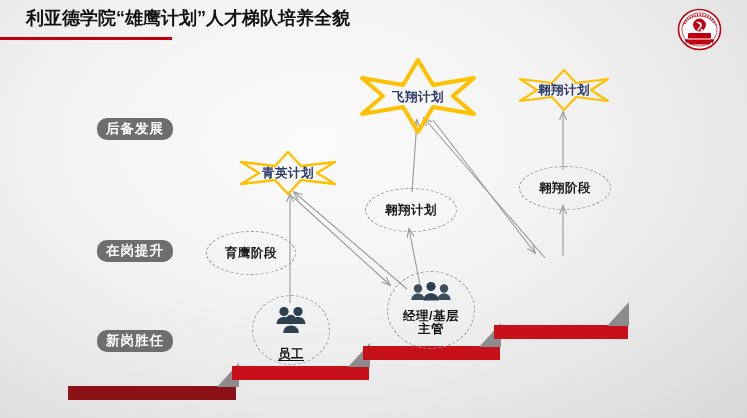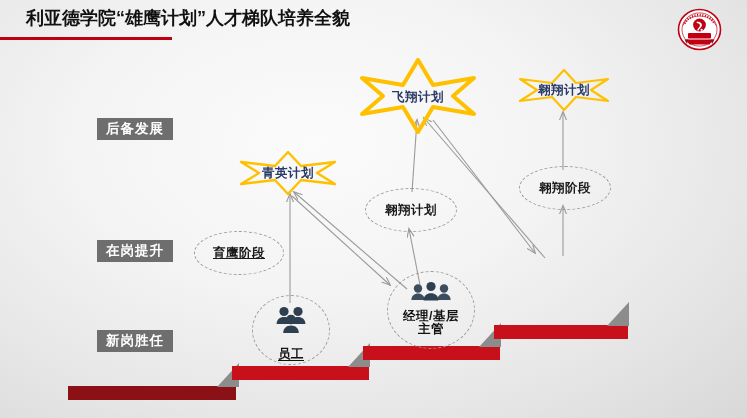--- a/index.html
+++ b/index.html
@@ -67,20 +67,21 @@
     position: absolute;
     background: #6E6E6E;
     color: #ffffff;
     font-size: 13.5px;
     font-weight: bold;
     letter-spacing: 1px;
     text-align: center;
     line-height: 22px;
     height: 22px;
     width: 76px;
+    border-radius: 10px;
   }
 
   
   .ellipse-node {
     position: absolute;
     border: 1px dashed #9a9a9a;
     border-radius: 50%;
     background: transparent;
     display: flex;
     align-items: center;
@@ -249,21 +250,21 @@
     <div class="star-text" style="top:14px;">翱翔计划</div>
   </div>
 
   <div class="star-node" style="left:238px; top:150px; width:100px; height:46px;">
     <svg width="100" height="46" viewBox="0 0 100 46">
       <path d="M50 2 L63 16 L97 12 L79 23 L97 34 L63 30 L50 44 L37 30 L3 34 L21 23 L3 12 L37 16 Z" fill="none" stroke="#FFC000" stroke-width="2.4" stroke-linejoin="round"></path>
     </svg>
     <div class="star-text" style="top:15px;">青英计划</div>
   </div>
 
-  <div class="ellipse-node" style="left:194px; top:231px; width:88px; height:42px;text-decoration:underline;">
+  <div class="ellipse-node" style="left:206px; top:231px; width:88px; height:42px;">
     <span>育鹰阶段</span>
   </div>
 
   <div class="ellipse-node" style="left:365px; top:188px; width:90px; height:42px;">
     <span>翱翔计划</span>
   </div>
 
   <div class="ellipse-node" style="left:519px; top:166px; width:90px; height:42px;text-align:right;">
     <span>翱翔阶段</span>
   </div>

